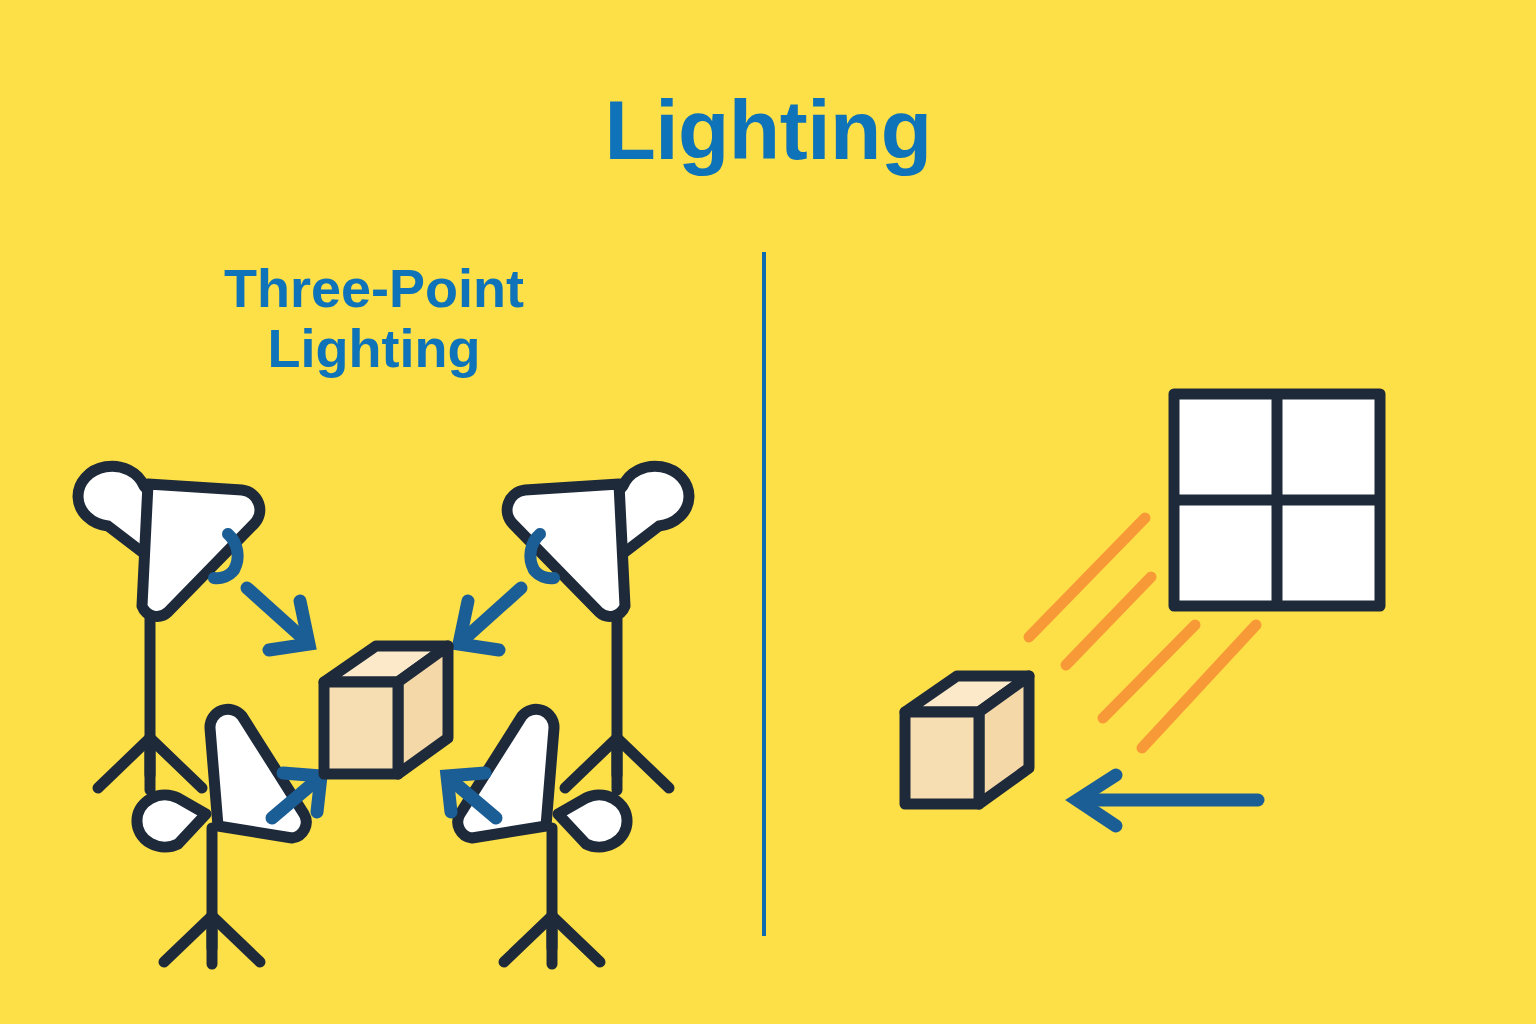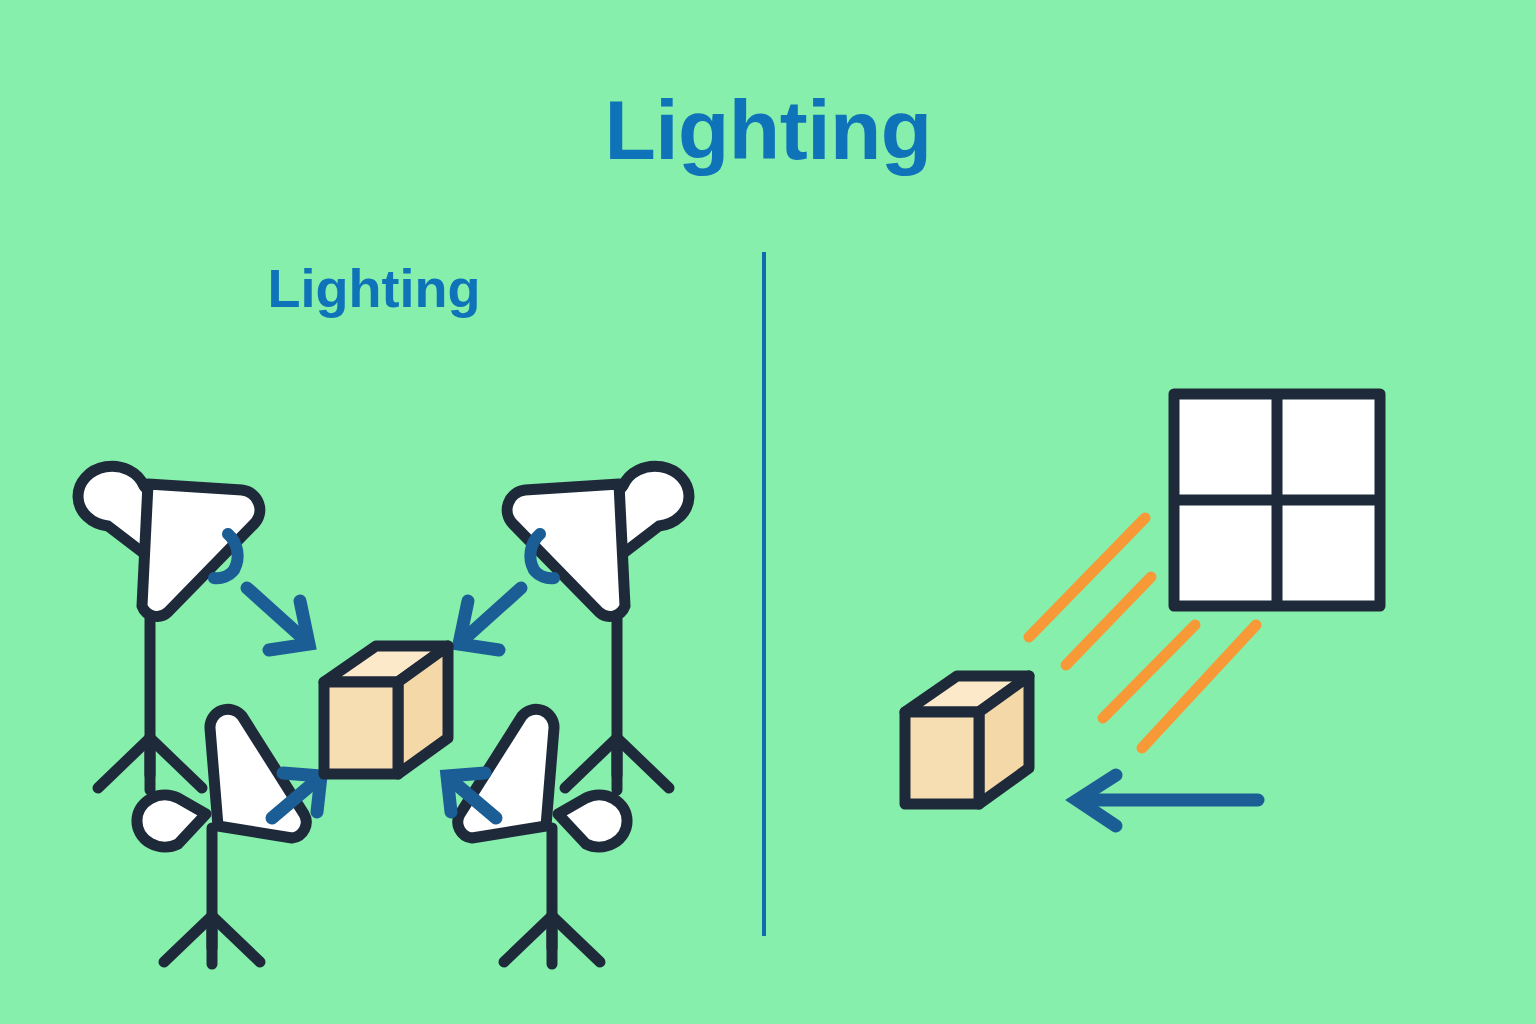--- a/index.html
+++ b/index.html
@@ -8,21 +8,21 @@
     padding: 0;
     background: #ffffff;
   }
   body {
     font-family: "Liberation Sans", sans-serif;
   }
   #canvas {
     position: relative;
     width: 1536px;
     height: 1024px;
-    background: #86efac;
+    background: #fde047;
     overflow: hidden;
   }
   .title {
     position: absolute;
     left: 0;
     top: 88px;
     width: 1536px;
     text-align: center;
     font-size: 84px;
     font-weight: bold;
@@ -68,20 +68,21 @@
   }
 </style>
 </head>
 <body>
 
 <div id="canvas">
 
   <div class="title">Lighting</div>
 
   <div class="panel-heading" id="heading-left">
+    <div>Three-Point</div>
     <div>Lighting</div>
   </div>
 
 
   <div id="divider"></div>
 
   <svg class="art" viewBox="0 0 1536 1024" xmlns="http://www.w3.org/2000/svg">
     <defs>
       <g id="studio-light">
 

